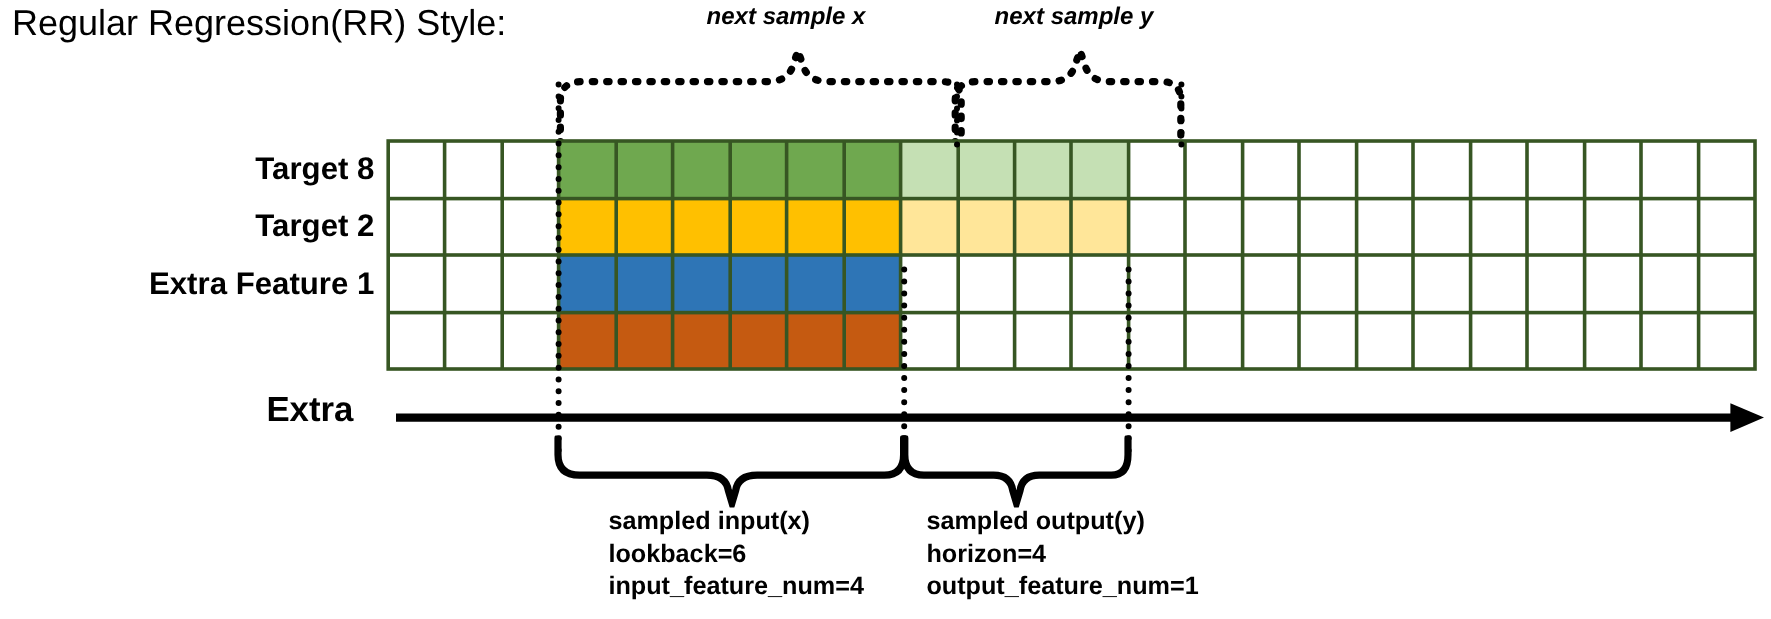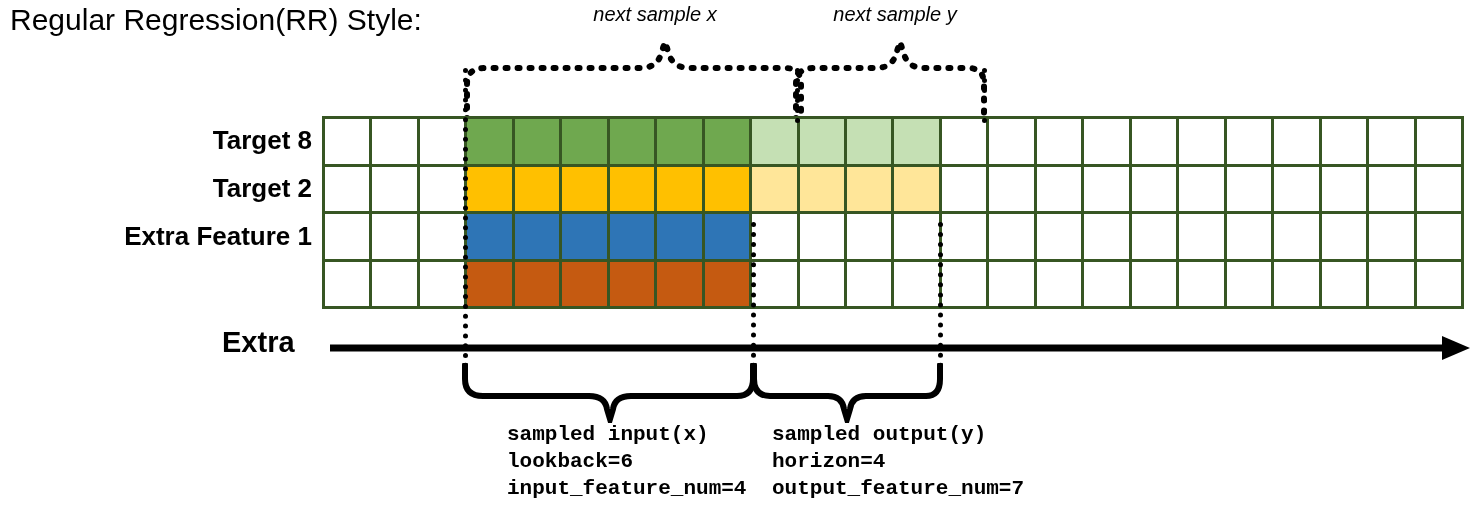--- a/index.html
+++ b/index.html
@@ -31,21 +31,21 @@
     color: #000000;
     letter-spacing: 0px;
     white-space: nowrap;
   }
 
   
   .brace-label-top {
     position: absolute;
     font-style: italic;
     font-size: 20px;
-    font-weight: 400;
+    font-weight: 700;
     color: #000000;
     white-space: nowrap;
     text-align: center;
   }
   #label-next-x { left: 510px; top: 3px; width: 290px; }
   #label-next-y { left: 800px; top: 3px; width: 190px; }
 
   
   .row-label {
     position: absolute;
@@ -113,21 +113,21 @@
   .bottom-text {
     position: absolute;
     font-size: 21px;
     font-weight: bold;
     color: #000000;
     line-height: 1.28;
     white-space: nowrap;
   }
   #text-input  { left: 507px; top: 422px; }
   #text-output { left: 772px; top: 422px; }
-  .bottom-text div { display: block; font-family: Liberation Mono, monospace; }
+  .bottom-text div { display: block; }
 </style>
 </head>
 <body>
 
 <div id="stage">
 
   <div id="title">Regular Regression(RR) Style:</div>
 
   <div class="brace-label-top" id="label-next-x">next sample x</div>
   <div class="brace-label-top" id="label-next-y">next sample y</div>
@@ -262,16 +262,16 @@
   </svg>
 
   <div class="bottom-text" id="text-input">
     <div>sampled input(x)</div>
     <div>lookback=6</div>
     <div>input_feature_num=4</div>
   </div>
   <div class="bottom-text" id="text-output">
     <div>sampled output(y)</div>
     <div>horizon=4</div>
-    <div>output_feature_num=7</div>
+    <div>output_feature_num=1</div>
   </div>
 
 </div>
 
 </body></html>

